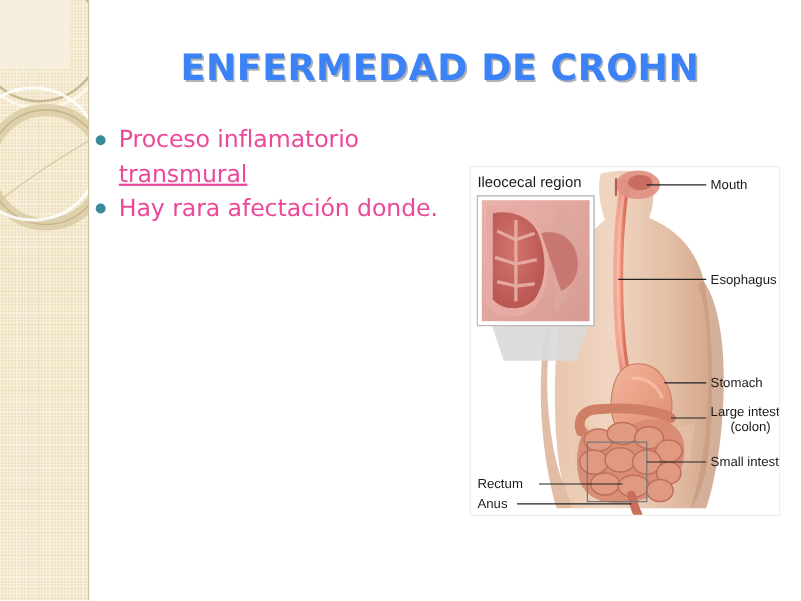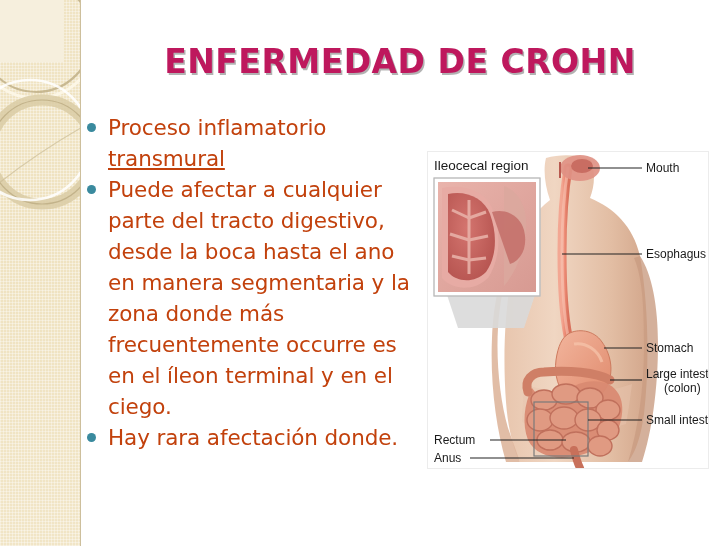--- a/index.html
+++ b/index.html
@@ -51,21 +51,21 @@
   
   .title {
     position: absolute;
     left: 100px;
     top: 42px;
     width: 600px;
     font-family: "DejaVu Sans", sans-serif;
     font-size: 33px;
     font-weight: bold;
     letter-spacing: 0.5px;
-    color: #be185d;
+    color: #3b82f6;
     text-shadow: 1.5px 1.5px 0 rgba(0,0,0,0.30);
     text-align: center;
     white-space: nowrap;
   }
 
   
   .body-list {
     position: absolute;
     left: 84px;
     top: 112px;
@@ -74,21 +74,21 @@
     padding: 0;
     list-style: none;
   }
   .body-list li {
     position: relative;
     padding-left: 24px;
     margin: 0 0 0 0;
     font-family: "DejaVu Sans", sans-serif;
     font-size: 21.5px;
     line-height: 31px;
-    color: #c2410c;
+    color: #ec4899;
     letter-spacing: -0.1px;
   }
   .body-list li .dot {
     position: absolute;
     left: 3px;
     top: 11px;
     width: 9px;
     height: 9px;
     border-radius: 50%;
     background: #3a8a9e;
@@ -136,23 +136,20 @@
         <path d="M -10 190 Q 40 150 95 120" fill="none" stroke="#cbbc95" stroke-width="1.2" opacity="0.7"></path>
       </g>
     </svg>
   </div>
 
   <div class="title">ENFERMEDAD DE CROHN</div>
 
   <ul class="body-list">
     <li>
       <span class="dot"></span><span>Proceso inflamatorio </span><span class="u">transmural</span>
-    </li>
-    <li>
-      <span class="dot"></span><span>Puede afectar a cualquier parte del tracto digestivo, desde la boca hasta el ano en manera segmentaria y la zona donde más frecuentemente occurre es en el íleon terminal y en el ciego.</span>
     </li>
     <li>
       <span class="dot"></span><span>Hay rara afectación donde.</span>
     </li>
   </ul>
 
   <div class="figure">
     <svg viewBox="0 0 280 316">
       <defs>
         <linearGradient id="skin" x1="0" y1="0" x2="1" y2="0">

